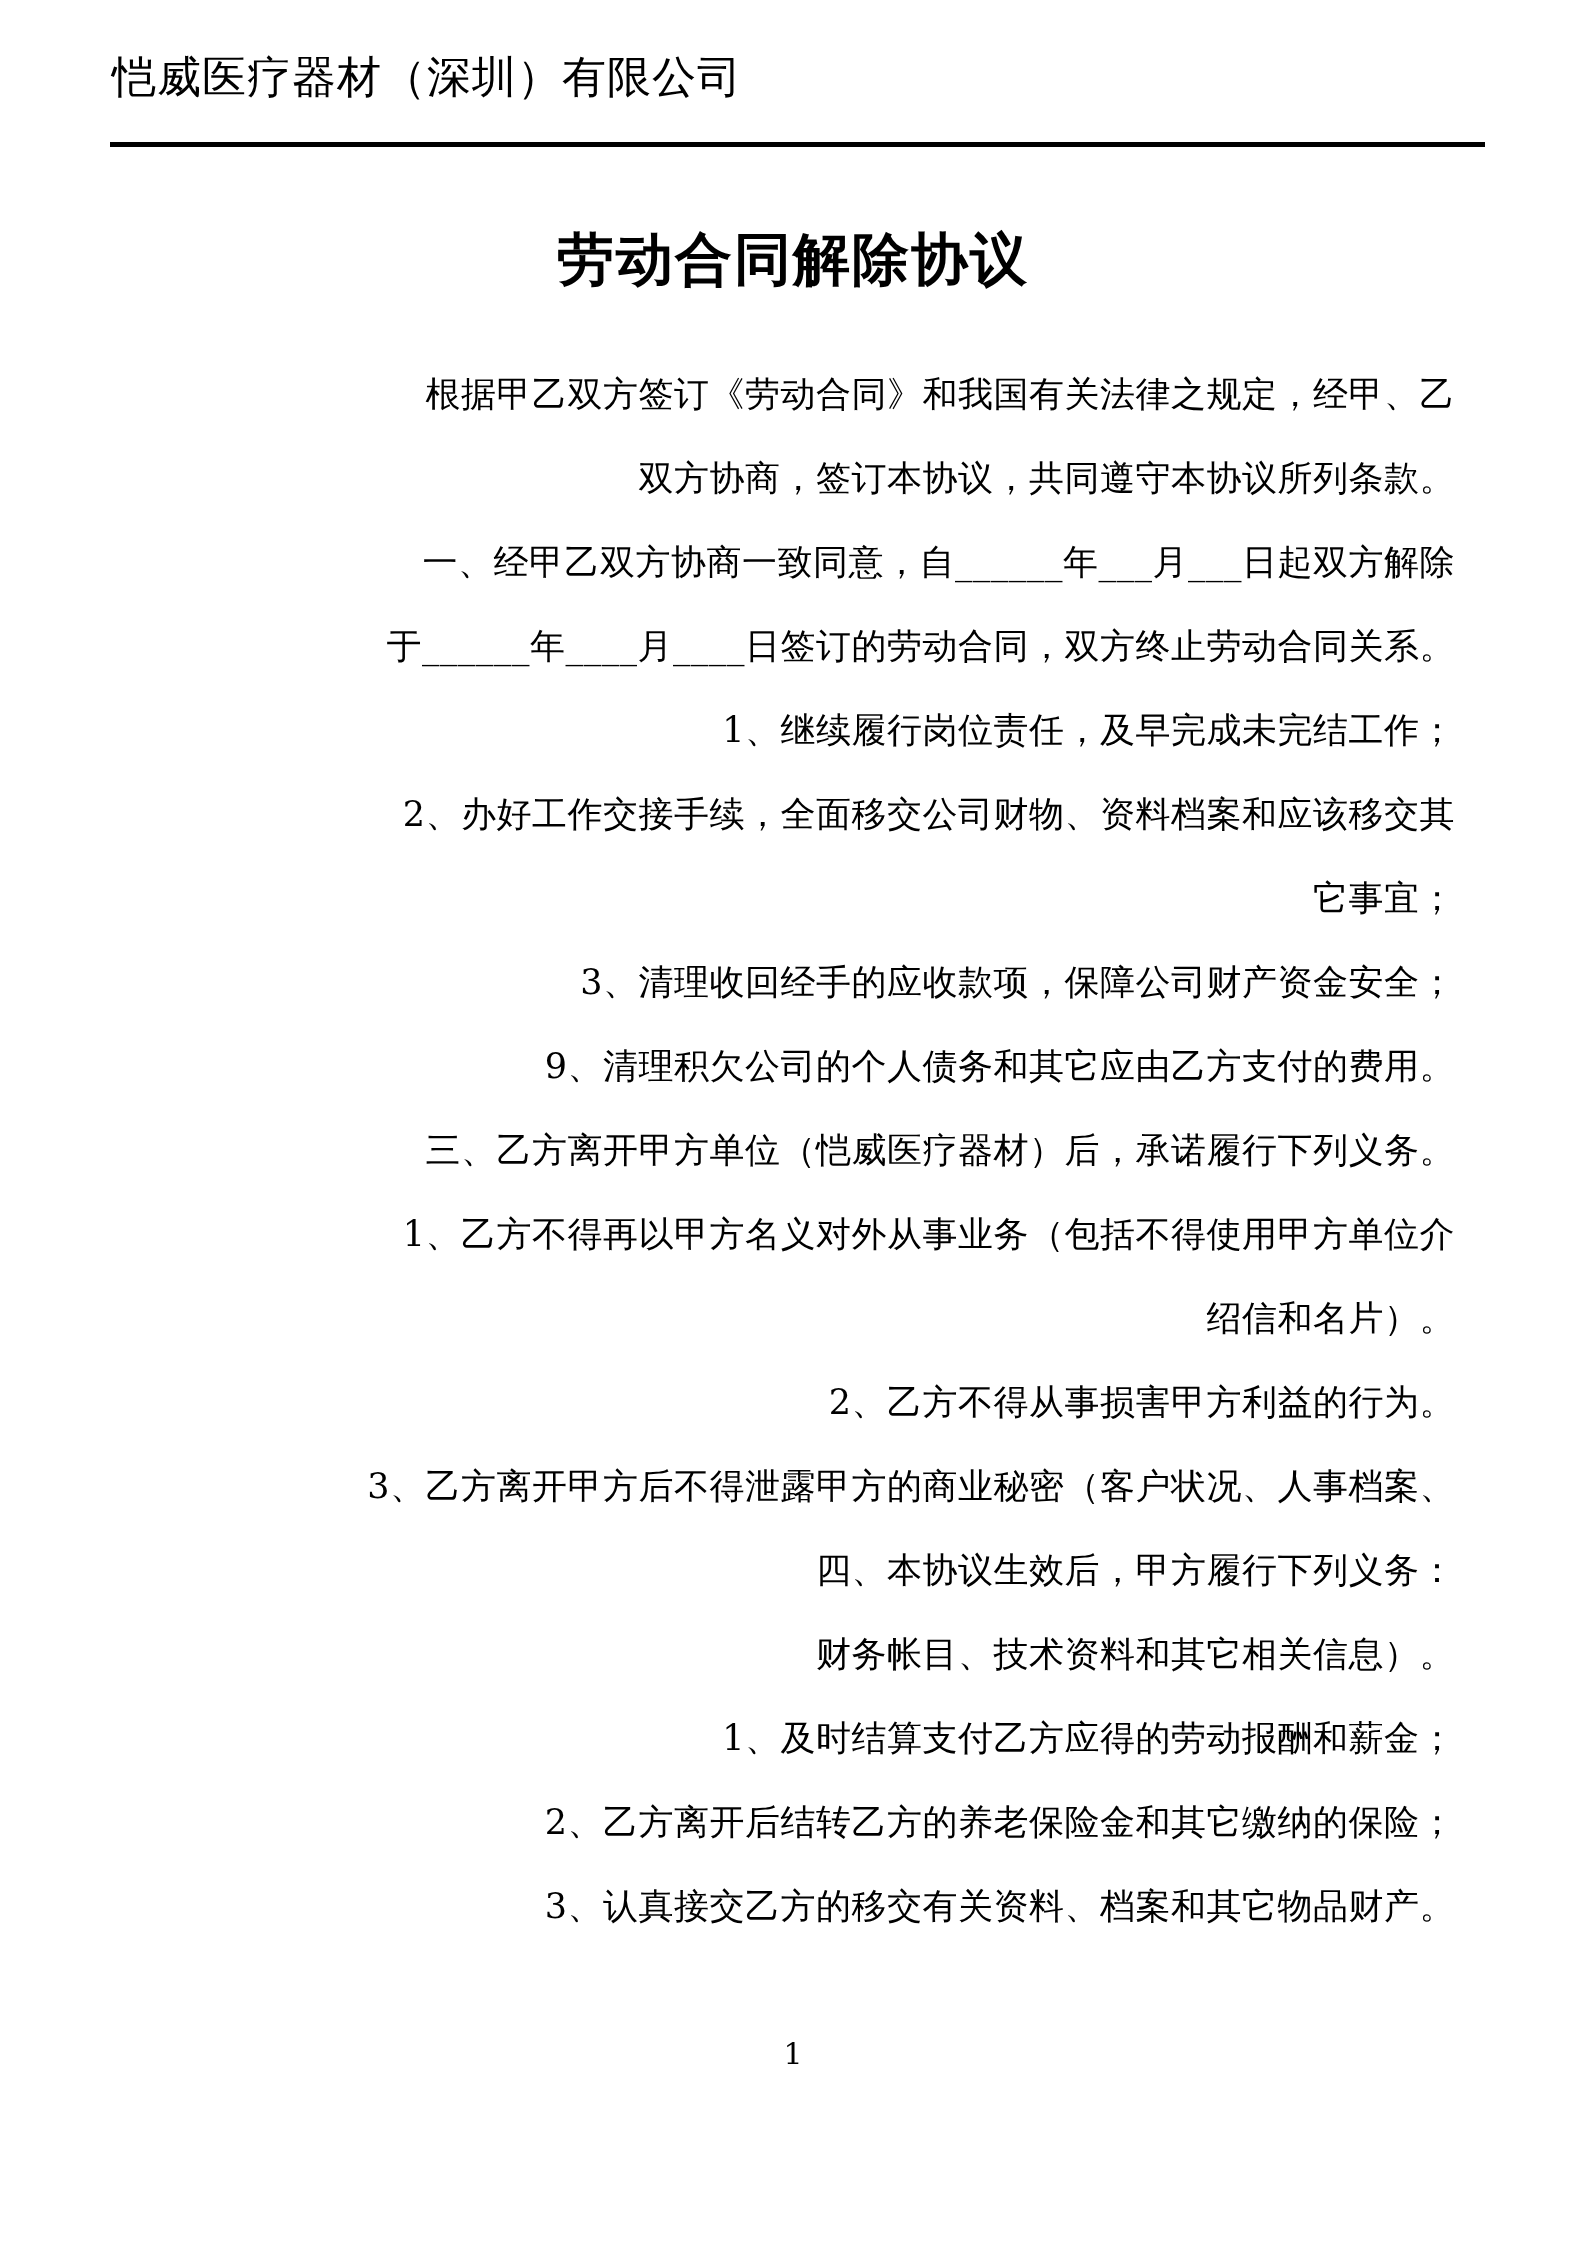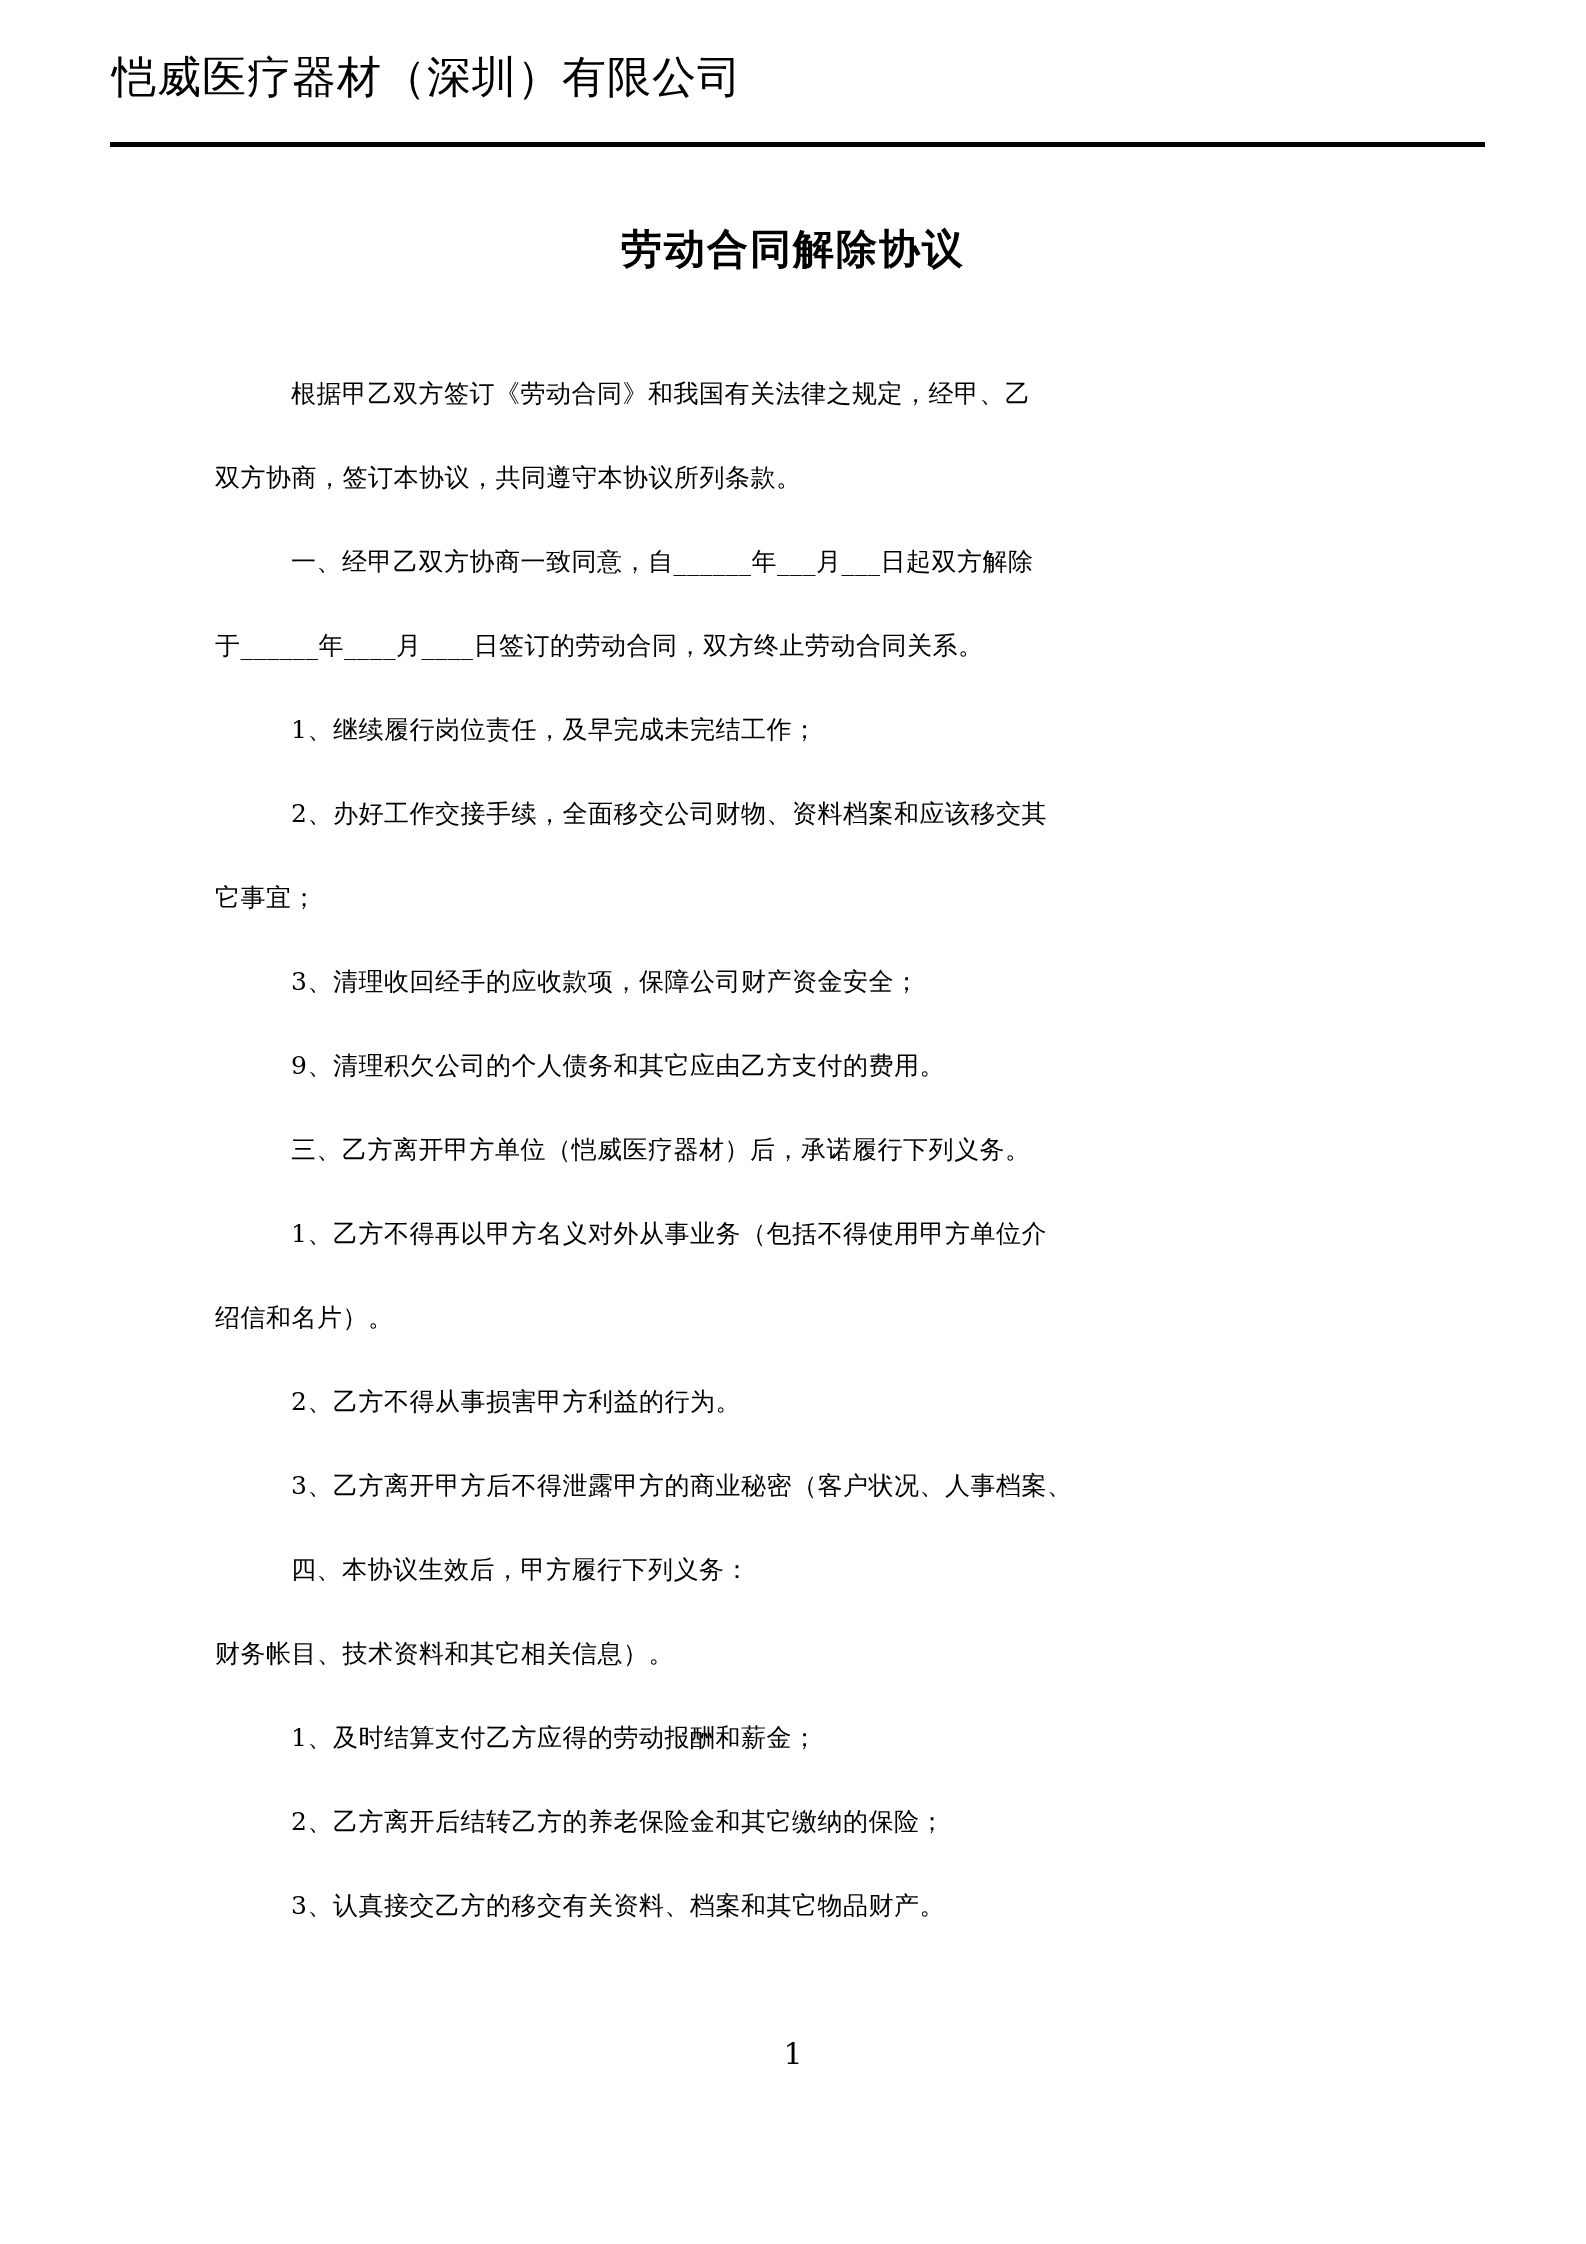--- a/index.html
+++ b/index.html
@@ -33,36 +33,37 @@
     height: 5px;
     background: #000000;
   }
   .doc-title {
     position: absolute;
     left: 0;
     right: 0;
     top: 222px;
     margin: 0;
     text-align: center;
-    font-size: 41px;
+    font-size: 57px;
     font-weight: bold;
     letter-spacing: 2px;
   }
   .doc-body {
     position: absolute;
     left: 215px;
     top: 352px;
     width: 1240px;
   }
   .line {
     height: 84px;
     line-height: 84px;
-    font-size: 25px;
+    font-size: 35px;
     white-space: nowrap;
     letter-spacing: 0.5px;
+    text-align: right;
   }
   .line.indent {
     padding-left: 76px;
   }
   .pageno {
     position: absolute;
     left: 0;
     right: 0;
     top: 2036px;
     text-align: center;

